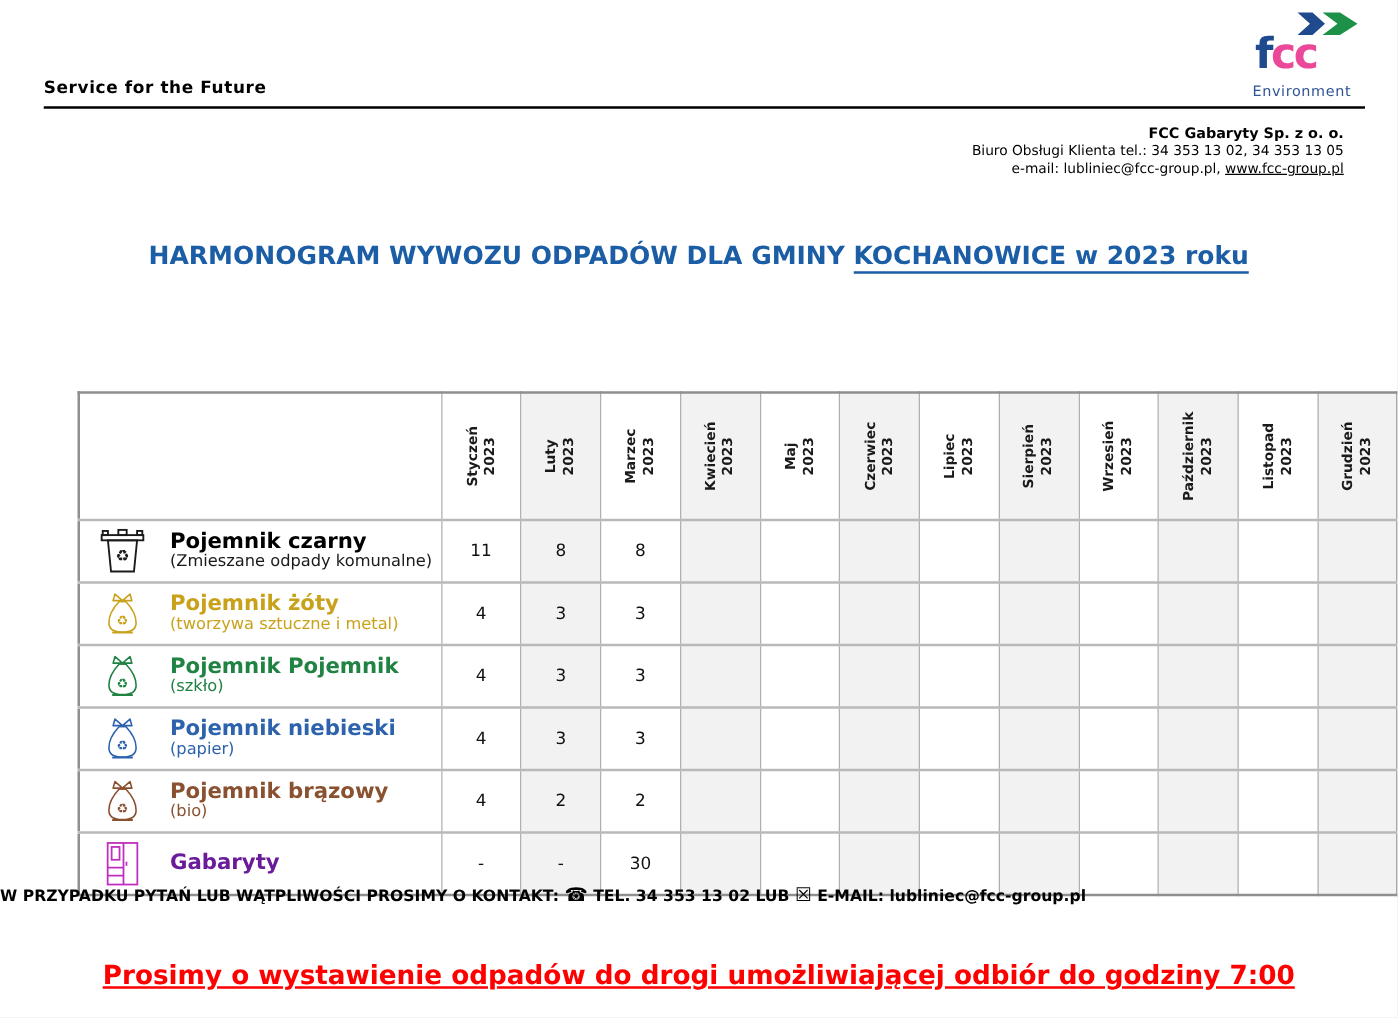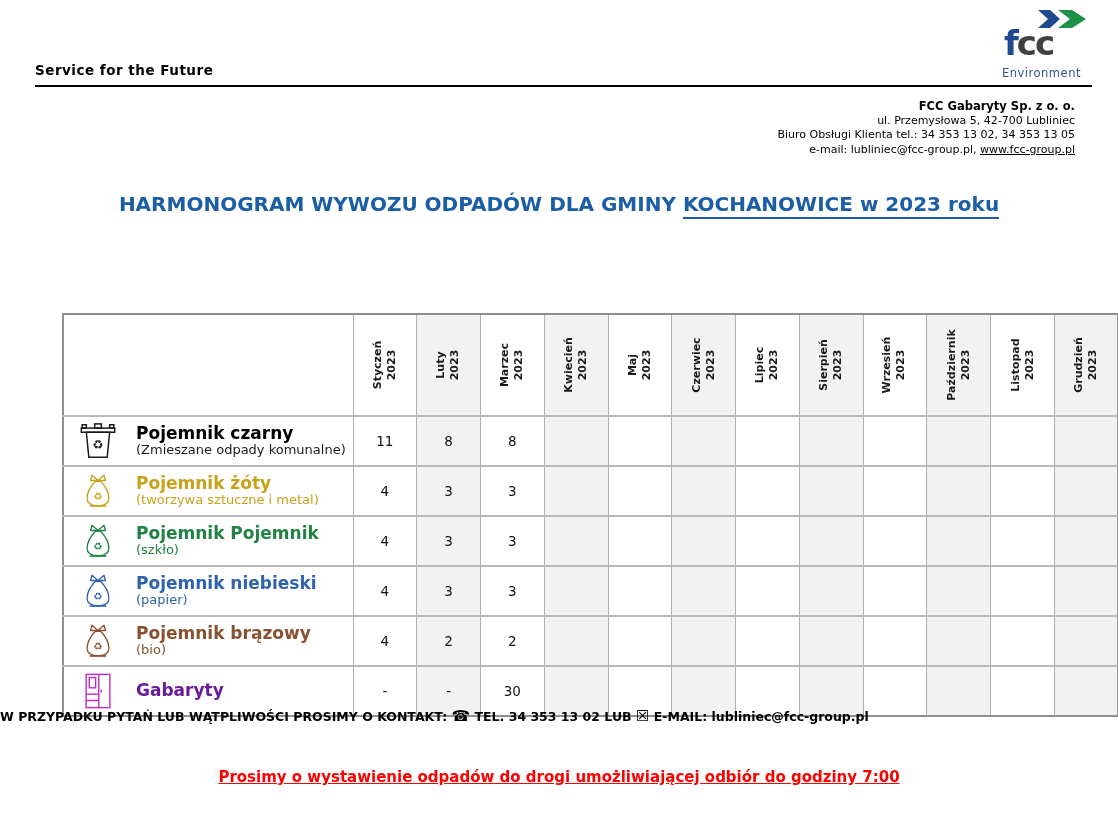--- a/index.html
+++ b/index.html
@@ -8,21 +8,21 @@
     font-family:"DejaVu Sans","Liberation Sans",sans-serif;color:#000;
     overflow:hidden;margin:0 auto;
   }
   
   .tagline{position:absolute;left:35px;top:62px;font-size:13.5px;font-weight:bold;letter-spacing:.5px;}
   .head-rule{position:absolute;left:35px;top:85px;width:1057px;height:2px;background:#000;}
   .logo{position:absolute;top:8px;right:28px;width:92px;height:72px;}
   .logo-arrows{position:absolute;top:0;right:2px;}
   .logo-word{position:absolute;left:6px;top:18px;font-size:34px;font-weight:bold;letter-spacing:-2px;line-height:1;}
   .logo-f{color:#1f4b8e;}
-  .logo-cc{color:#404040;}
+  .logo-cc{color:#ec4899;}
   .logo-env{position:absolute;left:4px;bottom:0;font-size:11.5px;color:#2f5496;letter-spacing:.5px;}
   .addr{position:absolute;right:43px;top:99px;text-align:right;font-size:11px;line-height:14.5px;}
   .addr .co-name{font-weight:bold;font-size:11.5px;}
   .addr .site{text-decoration:underline;}
   
   .doc-title{position:absolute;left:0;top:192px;width:100%;text-align:center;
     font-size:20px;font-weight:bold;color:#1b5ea6;}
   .doc-title .und{border-bottom:2px solid #1b5ea6;padding-bottom:1px;}
   .doc-subtitle{position:absolute;left:0;top:242px;width:100%;text-align:center;
     font-size:19px;font-weight:bold;color:#111;}
@@ -44,42 +44,41 @@
   .row-text{display:flex;flex-direction:column;line-height:1.15;}
   .row-title{font-size:17px;font-weight:bold;}
   .row-sub{font-size:13px;}
   td.val-cell{text-align:center;vertical-align:middle;font-size:13.5px;color:#111;background:#fff;}
   .shaded{background:#f2f2f2 !important;}
   
   .contact-line{position:absolute;left:0;top:707px;width:100%;text-align:left;
     font-size:12.5px;font-weight:bold;color:#000;}
   .contact-line .glyph{font-size:15px;}
   .notice-line{position:absolute;left:0;top:768px;width:100%;text-align:center;
-    font-size:15px;font-weight:bold;color:#ff0000;text-decoration:underline;}
+    font-size:21px;font-weight:bold;color:#ff0000;text-decoration:underline;}
 </style>
 </head>
 <body>
 
 <div class="page">
 
   <div class="tagline">Service for the Future</div>
   <div class="head-rule"></div>
 
   <div class="logo">
     <svg class="logo-arrows" width="52" height="22" viewBox="0 0 52 22">
       <polygon points="2,2 14,2 24,11 14,20 2,20 12,11" fill="#1f4b8e"></polygon>
       <polygon points="22,2 36,2 50,11 36,20 22,20 34,11" fill="#1e9148"></polygon>
     </svg>
     <div class="logo-word"><span class="logo-f">f</span><span class="logo-cc">cc</span></div>
     <div class="logo-env">Environment</div>
   </div>
 
   <div class="addr">
     <div class="co-name">FCC Gabaryty Sp. z o. o.</div>
-    <div>ul. Przemysłowa 5, 42-700 Lubliniec</div>
     <div>Biuro Obsługi Klienta tel.: 34 353 13 02, 34 353 13 05</div>
     <div><span>e-mail: lubliniec@fcc-group.pl, </span><span class="site">www.fcc-group.pl</span></div>
   </div>
 
   <div class="doc-title"><span>HARMONOGRAM WYWOZU ODPADÓW DLA GMINY </span><span class="und">KOCHANOWICE w 2023 roku</span></div>
 
   <table class="sched">
     <colgroup>
       <col style="width:290px">
       <col span="12" style="width:63.75px">

